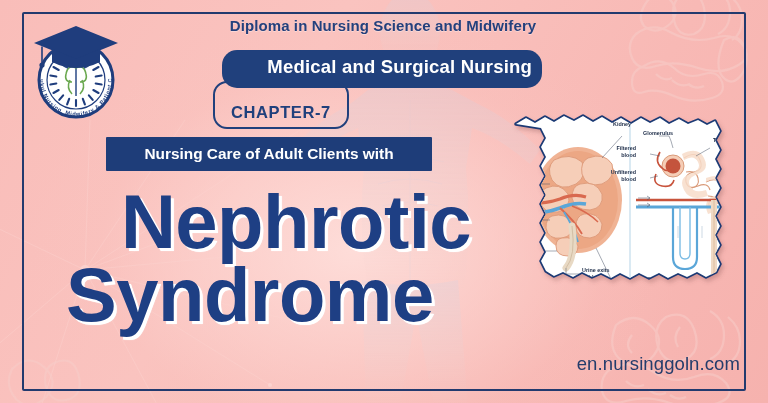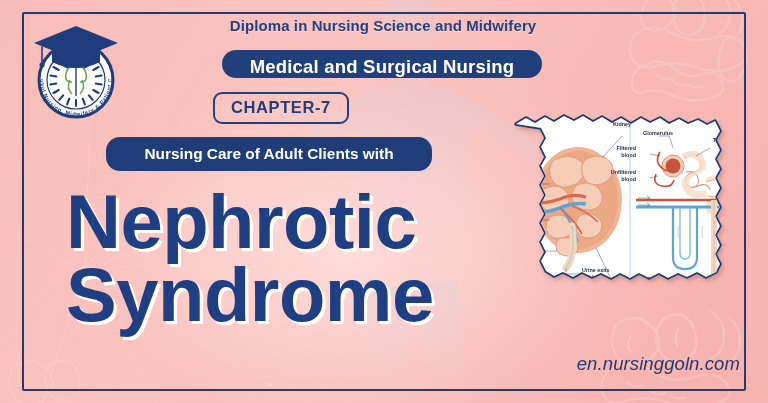--- a/index.html
+++ b/index.html
@@ -48,58 +48,58 @@
     position:absolute; left:148px; top:17px; width:470px;
     text-align:center;
     font-size:15px; font-weight:bold; letter-spacing:.1px;
     color:#24407c;
     text-shadow:0 1px 0 rgba(255,255,255,.35);
   }
   .ribbon {
     position:absolute; left:222px; top:50px; width:320px;
     background:#20407c; color:#fff;
     border-radius:15px;
-    text-align:center;
+    text-align:right;
     font-size:18.5px; font-weight:bold;
-    padding:6px 10px 0;
+    padding:6px 10px 10px;
     letter-spacing:.2px;
   }
   .chapter {
-    position:absolute; left:213px; top:92px;
-    border:2px solid #20407c; border-radius:9px;
+    position:absolute; left:213px; top:81px;
+    border:2px solid #20407c; border-radius:14px;
     color:#20407c; font-weight:bold; font-size:16.5px;
     letter-spacing:.6px;
-    padding:4px 16px 5px;
+    padding:20px 16px 5px;
   }
   .subtitle {
     position:absolute; left:106px; top:137px; width:326px;
     background:#1e3d79; color:#fff;
-    border-radius:14px;
+    border-radius:1px;
     text-align:center;
     font-size:15.4px; font-weight:bold; line-height:1.24;
     padding:7px 10px 8px;
   }
 
   
   .title {
     position:absolute; left:66px; top:186px; width:460px;
     color:#1e3f84;
     font-size:76px; font-weight:bold; line-height:0.96;
     letter-spacing:-0.5px;
     text-shadow:
        3px 3px 0 #ffffff,
        3px 3px 1px rgba(255,255,255,.9);
   }
-  .title .l1 { display:block; }
+  .title .l1 { display:block;text-align:center; }
   .title .l2 { display:block; }
 
   
   .url {
     position:absolute; right:28px; bottom:28px;
-    font-size:18.5px; color:#243c6b; letter-spacing:.1px;font-style:italic;
+    font-size:18.5px; color:#243c6b; letter-spacing:.1px;
   }
 
   
   .diagram {
     position:absolute; left:510px; top:108px; width:232px; height:227px;
   }
   .diagram svg { display:block; width:100%; height:100%; }
 
   .dlabel { font-family:"Liberation Sans", sans-serif; font-size:5.4px; font-weight:bold; fill:#23324d; }
   .dlabel.sm { font-size:5.0px; }

